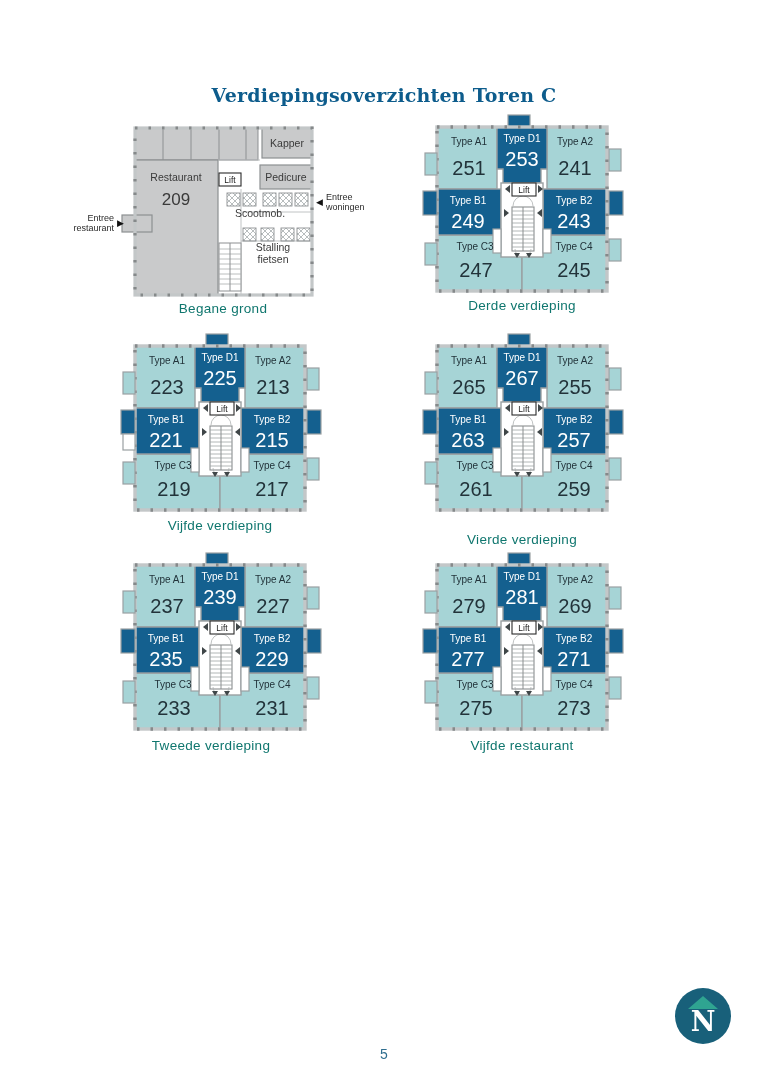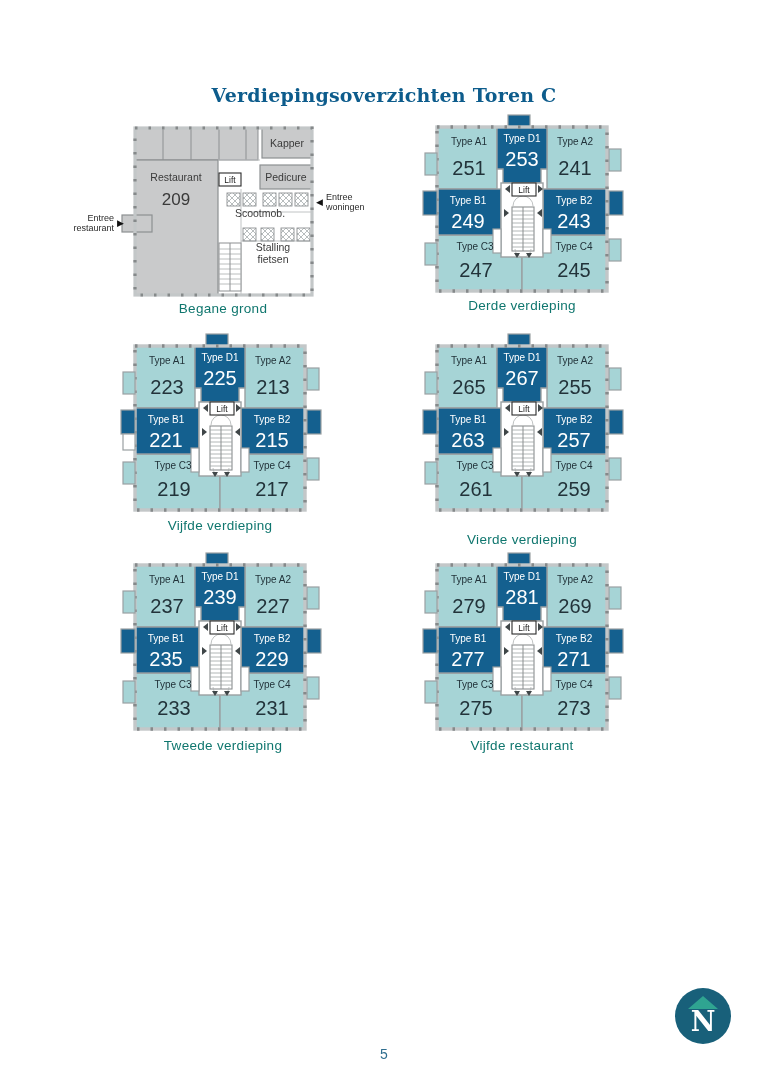--- a/index.html
+++ b/index.html
@@ -122,21 +122,21 @@
   <span class="txt">
     <span>Entree</span>
     <span>woningen</span>
   </span>
 </div>
 
 <div class="caption" style="left:123px;top:301px;width:200px;">Begane grond</div>
 <div class="caption" style="left:422px;top:298px;">Derde verdieping</div>
 <div class="caption" style="left:120px;top:518px;">Vijfde verdieping</div>
 <div class="caption" style="left:422px;top:532px;">Vierde verdieping</div>
-<div class="caption" style="left:123px;top:738px;">Tweede verdieping</div>
+<div class="caption" style="left:111px;top:738px;">Tweede verdieping</div>
 <div class="caption" style="left:422px;top:738px;">Vijfde restaurant</div>
 
 <div class="slot" style="left:422px;top:111px;">
   <svg width="202" height="184" viewBox="0 0 202 184">
 
     <rect x="86" y="4" width="22" height="13" stroke="#9aa0a2" stroke-width="1.2" fill="#14608f"></rect>
 
     <rect x="15" y="16" width="60" height="62" stroke="#9aa0a2" stroke-width="1.4" fill="#a6d4d6"></rect>
     <rect x="125" y="16" width="60" height="62" stroke="#9aa0a2" stroke-width="1.4" fill="#a6d4d6"></rect>
     <rect x="15" y="124" width="85" height="56" stroke="#9aa0a2" stroke-width="1.4" fill="#a6d4d6"></rect>

